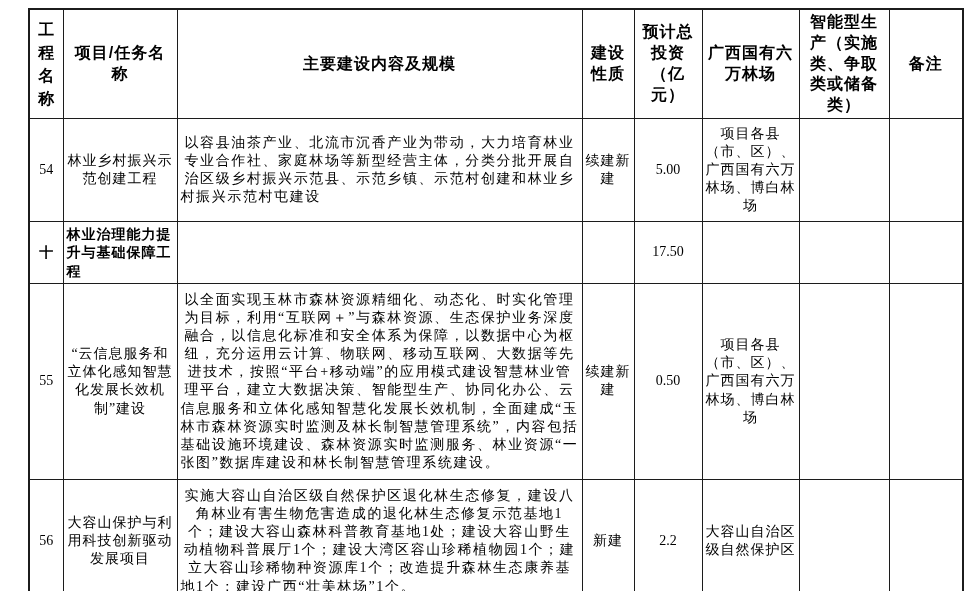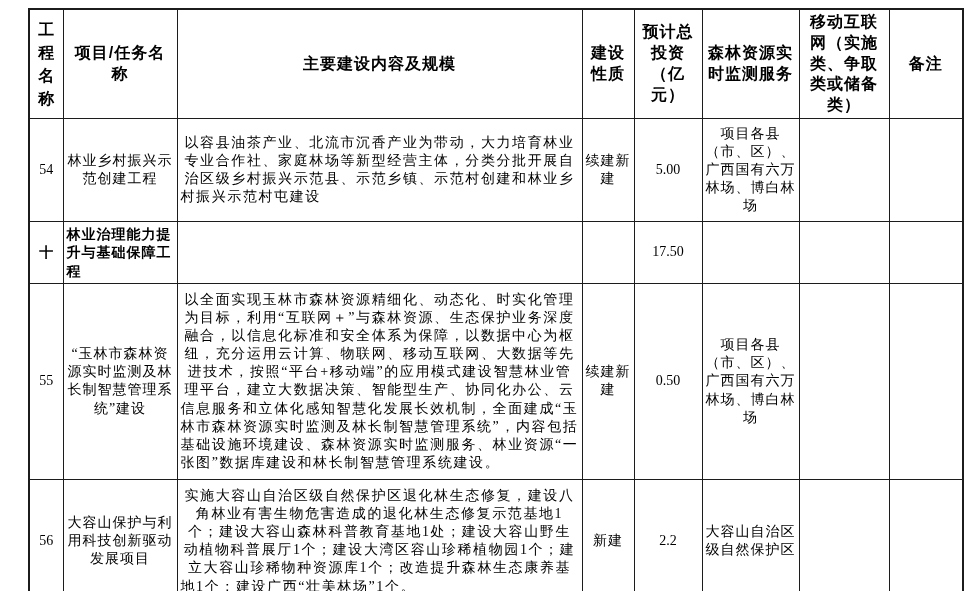--- a/index.html
+++ b/index.html
@@ -82,22 +82,22 @@
 
     <tbody>
         <tr style="height:89px">
       <th>
         <div class="vert">工程名称</div>
       </th>
       <th>项目/任务名称</th>
       <th>主要建设内容及规模</th>
       <th>建设性质</th>
       <th>预计总投资（亿元）</th>
-      <th>森林资源实时监测服务</th>
-      <th>移动互联网（实施类、争取类或储备类）</th>
+      <th>广西国有六万林场</th>
+      <th>智能型生产（实施类、争取类或储备类）</th>
       <th>备注</th>
     </tr>
 
     <tr style="height:103px">
       <td class="c-id">54</td>
       <td class="c-name">林业乡村振兴示范创建工程</td>
       <td class="c-content">以容县油茶产业、北流市沉香产业为带动，大力培育林业专业合作社、家庭林场等新型经营主体，分类分批开展自治区级乡村振兴示范县、示范乡镇、示范村创建和林业乡村振兴示范村屯建设</td>
       <td class="c-nature">续建新建</td>
       <td class="c-invest">5.00</td>
       <td class="c-loc">项目各县（市、区）、广西国有六万林场、博白林场</td>
@@ -111,21 +111,21 @@
       <td class="c-content"></td>
       <td class="c-nature"></td>
       <td class="c-invest">17.50</td>
       <td class="c-loc"></td>
       <td class="c-prop"></td>
       <td class="c-remark"></td>
     </tr>
 
     <tr style="height:196px">
       <td class="c-id">55</td>
-      <td class="c-name">“玉林市森林资源实时监测及林长制智慧管理系统”建设</td>
+      <td class="c-name">“云信息服务和立体化感知智慧化发展长效机制”建设</td>
       <td class="c-content">以全面实现玉林市森林资源精细化、动态化、时实化管理为目标，利用“互联网＋”与森林资源、生态保护业务深度融合，以信息化标准和安全体系为保障，以数据中心为枢纽，充分运用云计算、物联网、移动互联网、大数据等先进技术，按照“平台+移动端”的应用模式建设智慧林业管理平台，建立大数据决策、智能型生产、协同化办公、云信息服务和立体化感知智慧化发展长效机制，全面建成“玉林市森林资源实时监测及林长制智慧管理系统”，内容包括基础设施环境建设、森林资源实时监测服务、林业资源“一张图”数据库建设和林长制智慧管理系统建设。</td>
       <td class="c-nature">续建新建</td>
       <td class="c-invest">0.50</td>
       <td class="c-loc">项目各县（市、区）、广西国有六万林场、博白林场</td>
       <td class="c-prop"></td>
       <td class="c-remark"></td>
     </tr>
 
     <tr style="height:124px">
       <td class="c-id">56</td>

